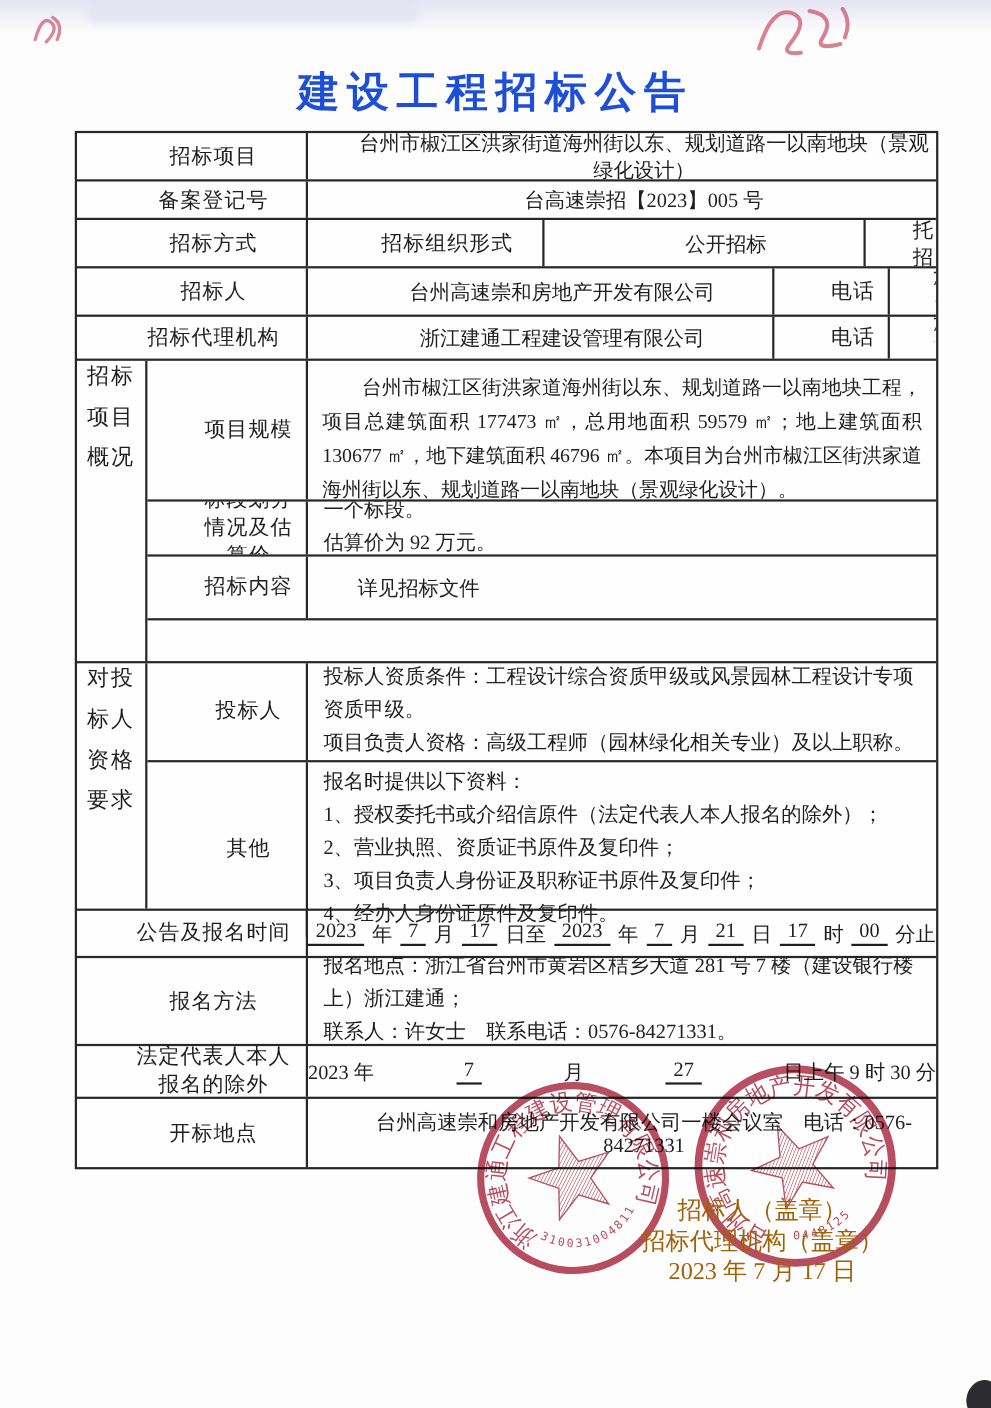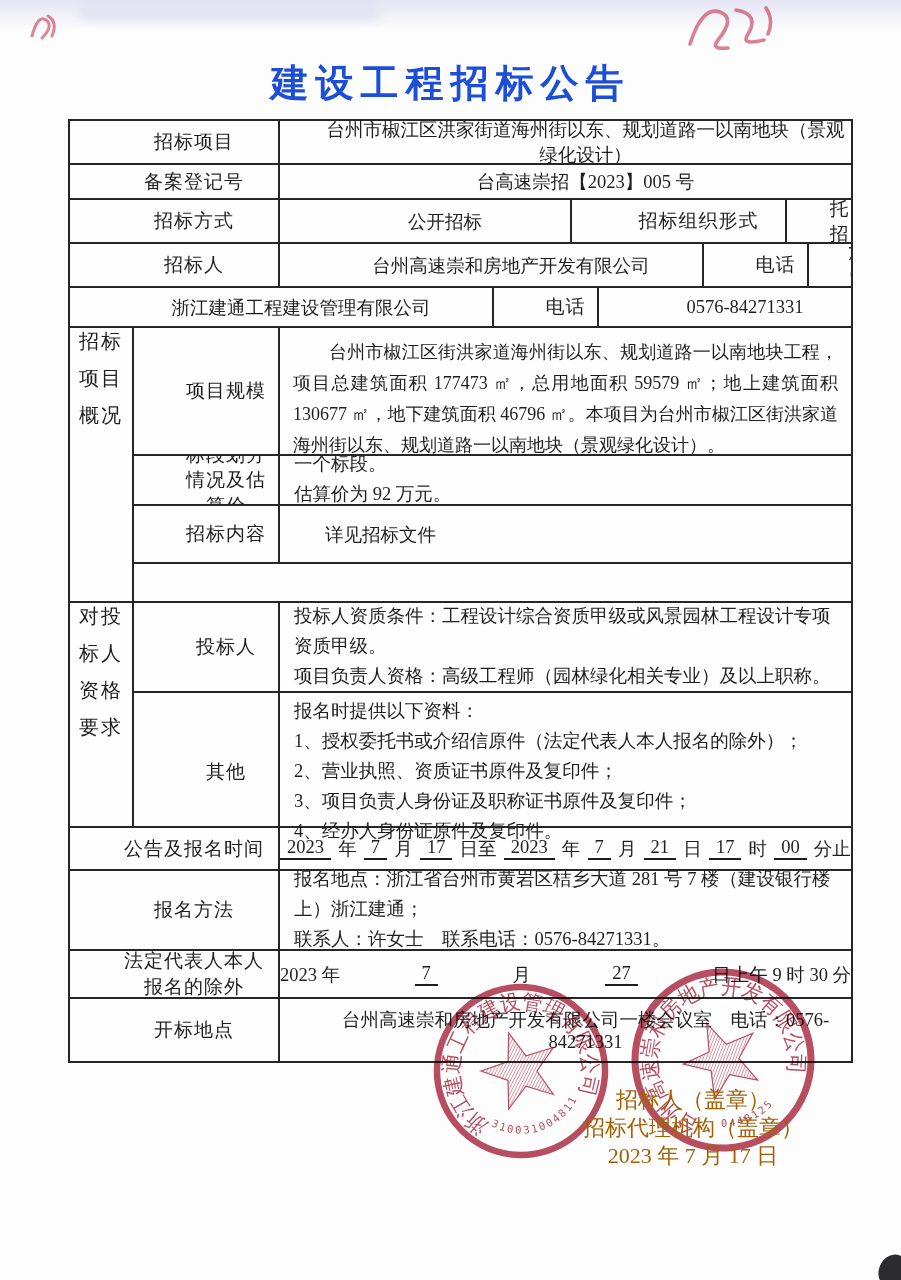--- a/index.html
+++ b/index.html
@@ -89,33 +89,34 @@
       <div class="cell grow end cc value">台州市椒江区洪家街道海州街以东、规划道路一以南地块（景观绿化设计）</div>
     </div>
 
     <div class="row h45">
       <div class="cell w170 cc label">备案登记号</div>
       <div class="cell grow end cc value">台高速崇招【2023】005 号</div>
     </div>
 
     <div class="row h44">
       <div class="cell w170 cc label">招标方式</div>
+      <div class="cell w175 cc label">招标组织形式</div>
       <div class="cell w252 cc value">公开招标</div>
-      <div class="cell w175 cc label">招标组织形式</div>
       <div class="cell grow end cc value">委托招标</div>
     </div>
 
     <div class="row h38">
       <div class="cell w170 cc label">招标人</div>
       <div class="cell w384 cc value">台州高速崇和房地产开发有限公司</div>
       <div class="cell w65 cc label">电话</div>
       <div class="cell grow end cc value">0576-88520793</div>
     </div>
 
     <div class="row h40">
+      <div class="cell w170 cc label">招标代理机构</div>
       <div class="cell w384 cc value">浙江建通工程建设管理有限公司</div>
       <div class="cell w65 cc label">电话</div>
       <div class="cell grow end cc value">0576-84271331</div>
     </div>
 
     <div class="row h275">
       <div class="cell w64 vlabel">
         <div>招标</div>
         <div>项目</div>
         <div>概况</div>

